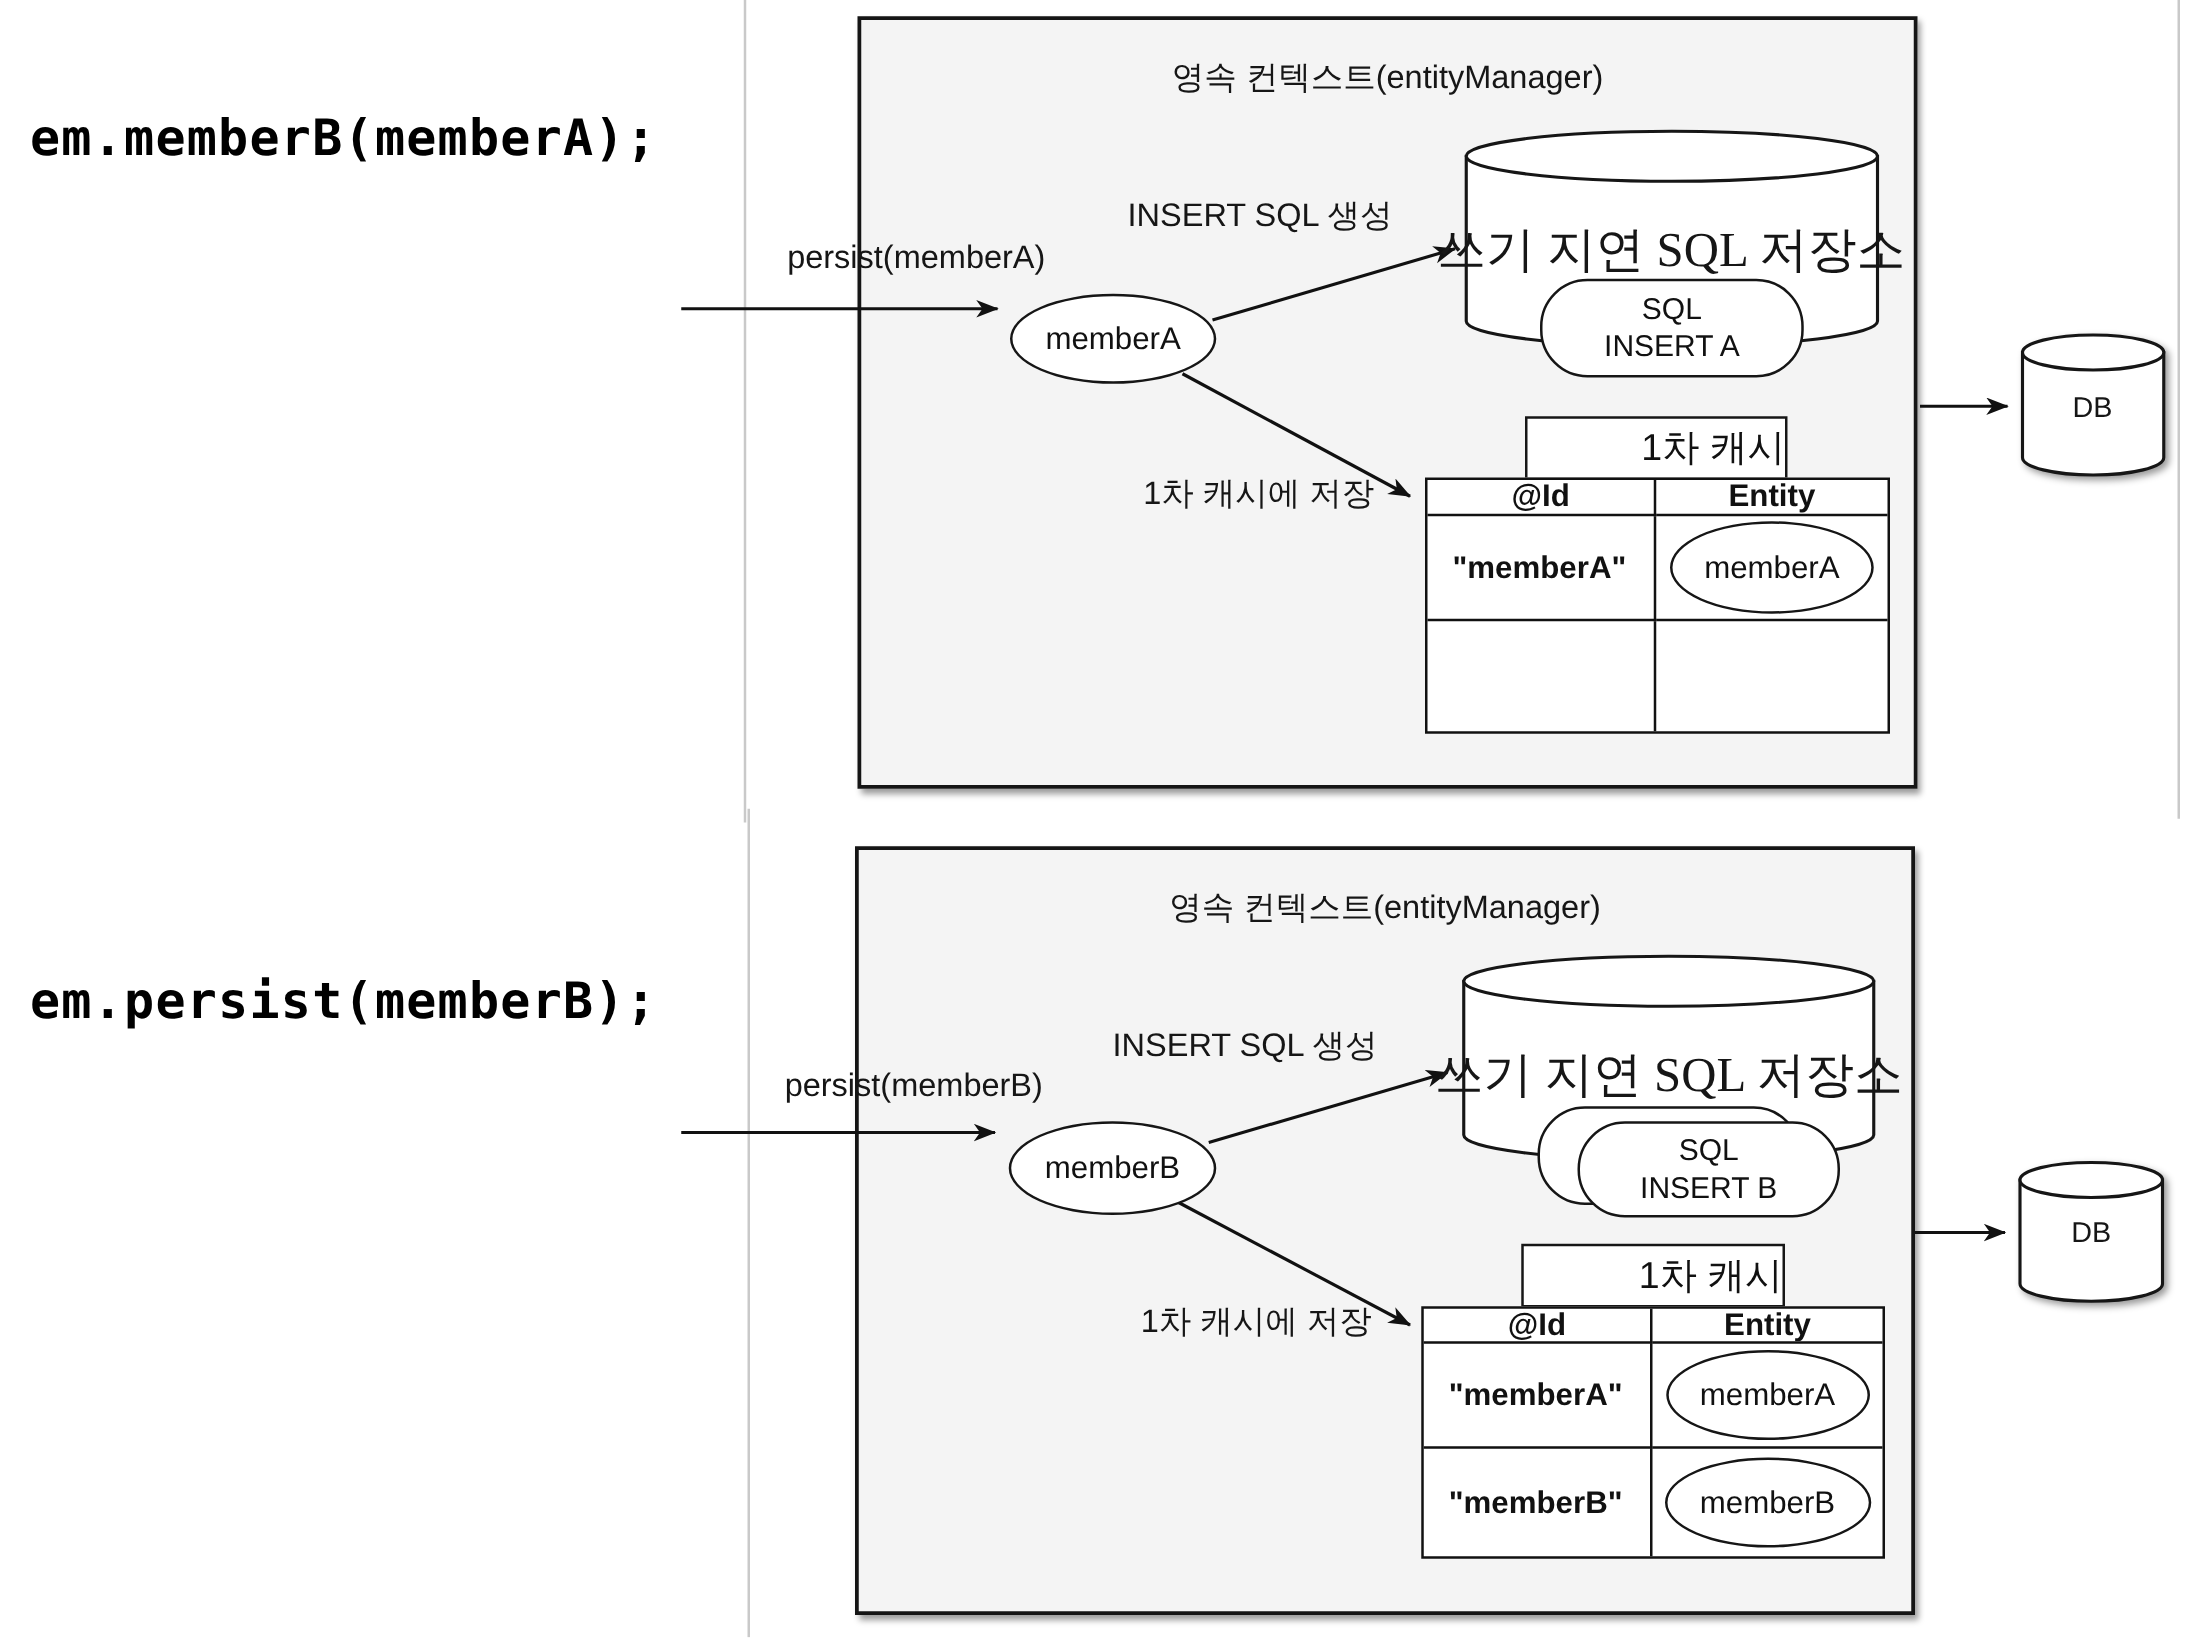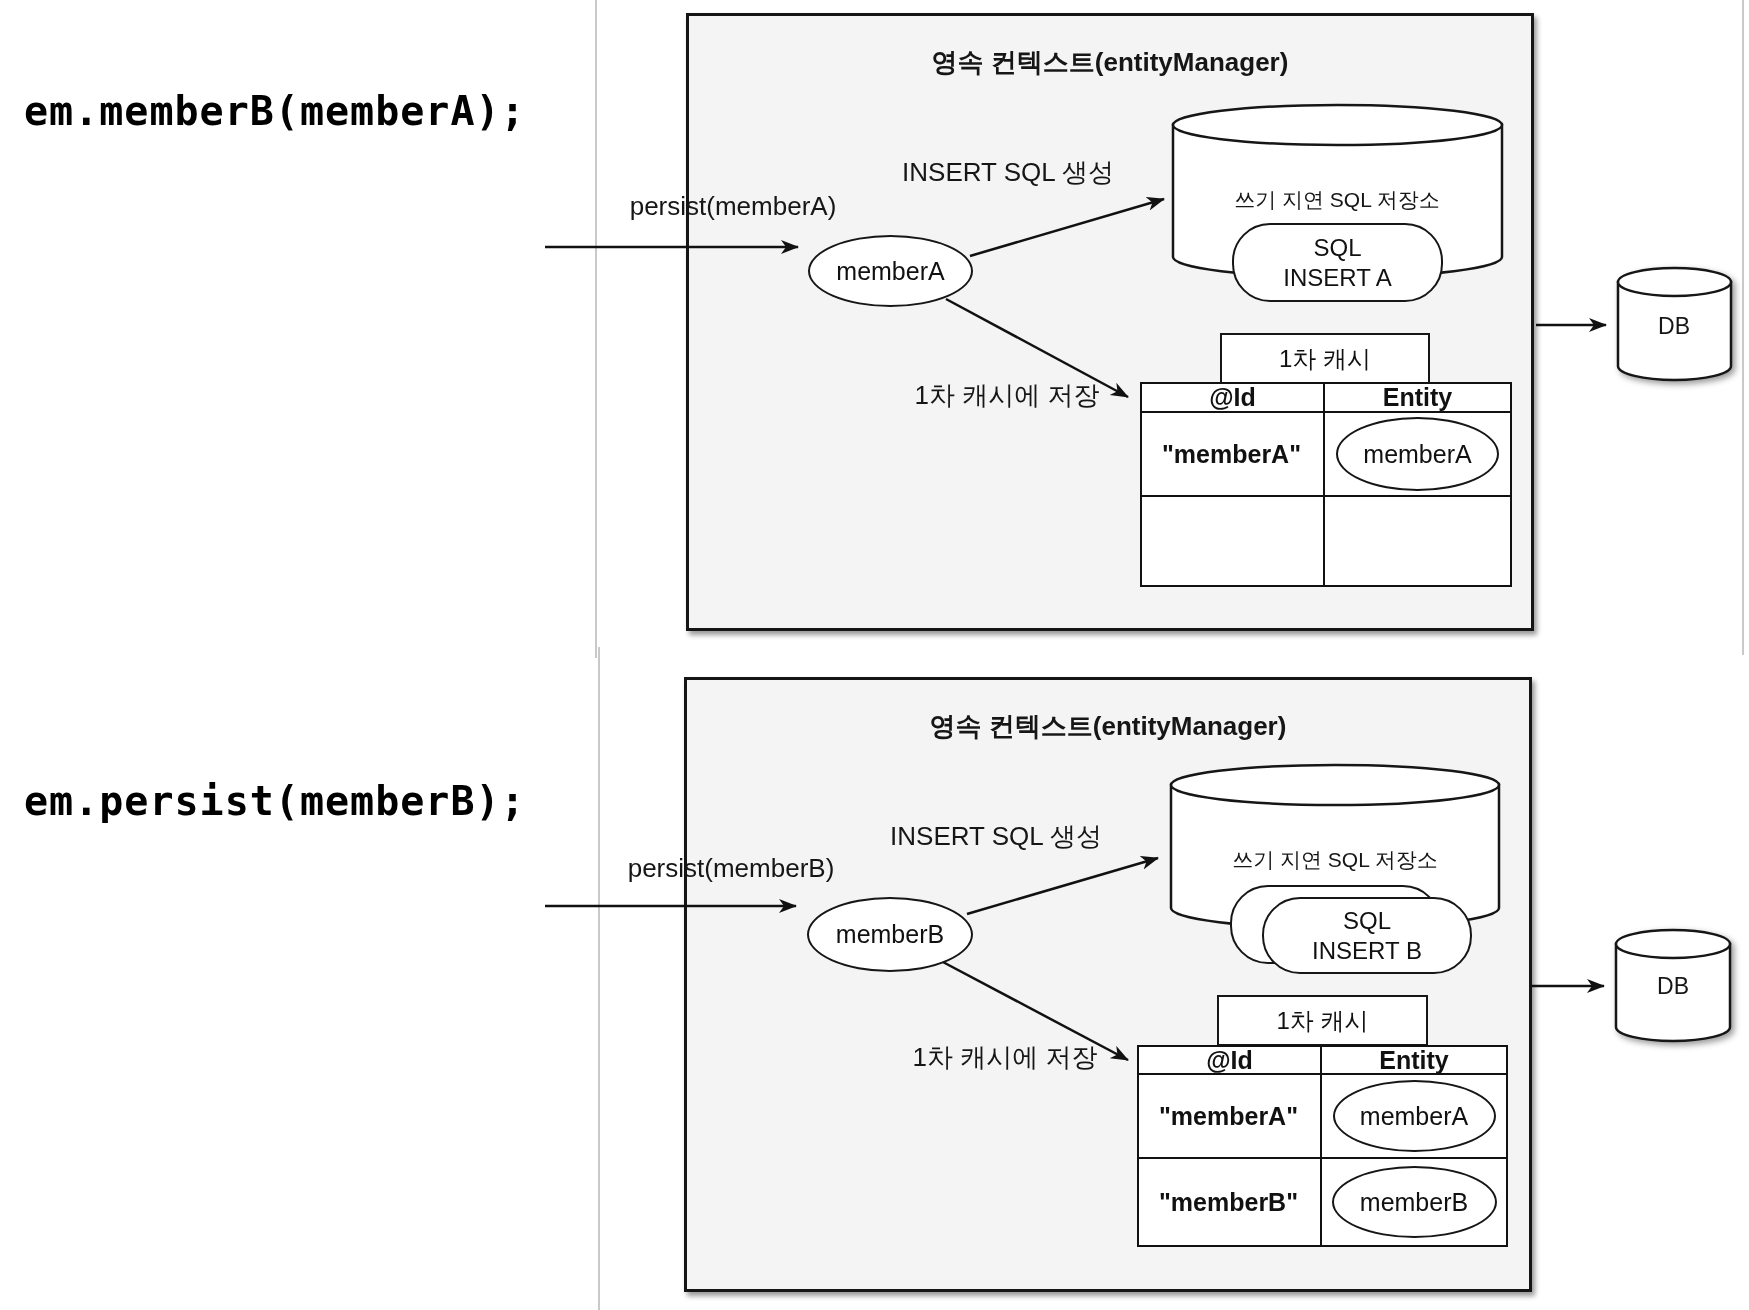--- a/index.html
+++ b/index.html
@@ -6,32 +6,32 @@
   .canvas{position:relative;width:1749px;height:1310px;background:#fff;overflow:hidden;
           font-family:"Liberation Sans",sans-serif;color:#111;}
   .guide{position:absolute;background:#c9c9c9;width:2px;}
   .code{position:absolute;font-family:"DejaVu Sans Mono","Liberation Mono",monospace;
         font-weight:bold;font-size:40px;letter-spacing:1px;color:#000;white-space:nowrap;}
   .panel{position:absolute;background:#f4f4f4;border:3px solid #151515;
          box-shadow:3px 4px 5px rgba(0,0,0,0.40);z-index:1;box-sizing:border-box;}
   svg.overlay{position:absolute;left:0;top:0;z-index:2;pointer-events:none;}
   .lbl{position:absolute;z-index:3;transform:translate(-50%,-50%);white-space:nowrap;
        font-size:26px;color:#161616;}
-  .lbl.bold{font-weight:bold;}
-  .lbl.big{font-size:21px;}
+  .lbl.bold{font-weight:normal;}
+  .lbl.big{font-size:39px;font-family:Liberation Serif, serif;}
   .lbl.db{font-size:23px;}
   .ellipse{position:absolute;z-index:3;background:#fff;border:2.5px solid #161616;
            border-radius:50%;display:flex;align-items:center;justify-content:center;
            font-size:25px;box-sizing:border-box;}
   .sqlcard{position:absolute;z-index:3;background:#fff;border:2.5px solid #161616;
            border-radius:38px;display:flex;flex-direction:column;align-items:center;
            justify-content:center;font-size:24px;line-height:1.22;box-sizing:border-box;}
   .sqlcard.front{z-index:4;}
   .caption{position:absolute;z-index:3;background:#fff;border:2.5px solid #161616;
-           display:flex;align-items:center;justify-content:center;font-size:24px;
+           display:flex;align-items:center;justify-content:flex-end;font-size:30px;
            box-sizing:border-box;}
   .ctable{position:absolute;z-index:4;background:#fff;border:2.5px solid #111;
           display:grid;box-sizing:border-box;}
   .ctable .cell{border-right:2px solid #111;border-bottom:2px solid #111;
                 display:flex;align-items:center;box-sizing:border-box;overflow:hidden;}
   .ctable .cell.lastcol{border-right:none;}
   .ctable .cell.lastrow{border-bottom:none;}
   .ctable .hd{justify-content:center;font-weight:bold;font-size:25px;}
   .ctable .idc{padding-left:20px;font-weight:bold;font-size:25px;}
   .ctable .entc{justify-content:center;}

